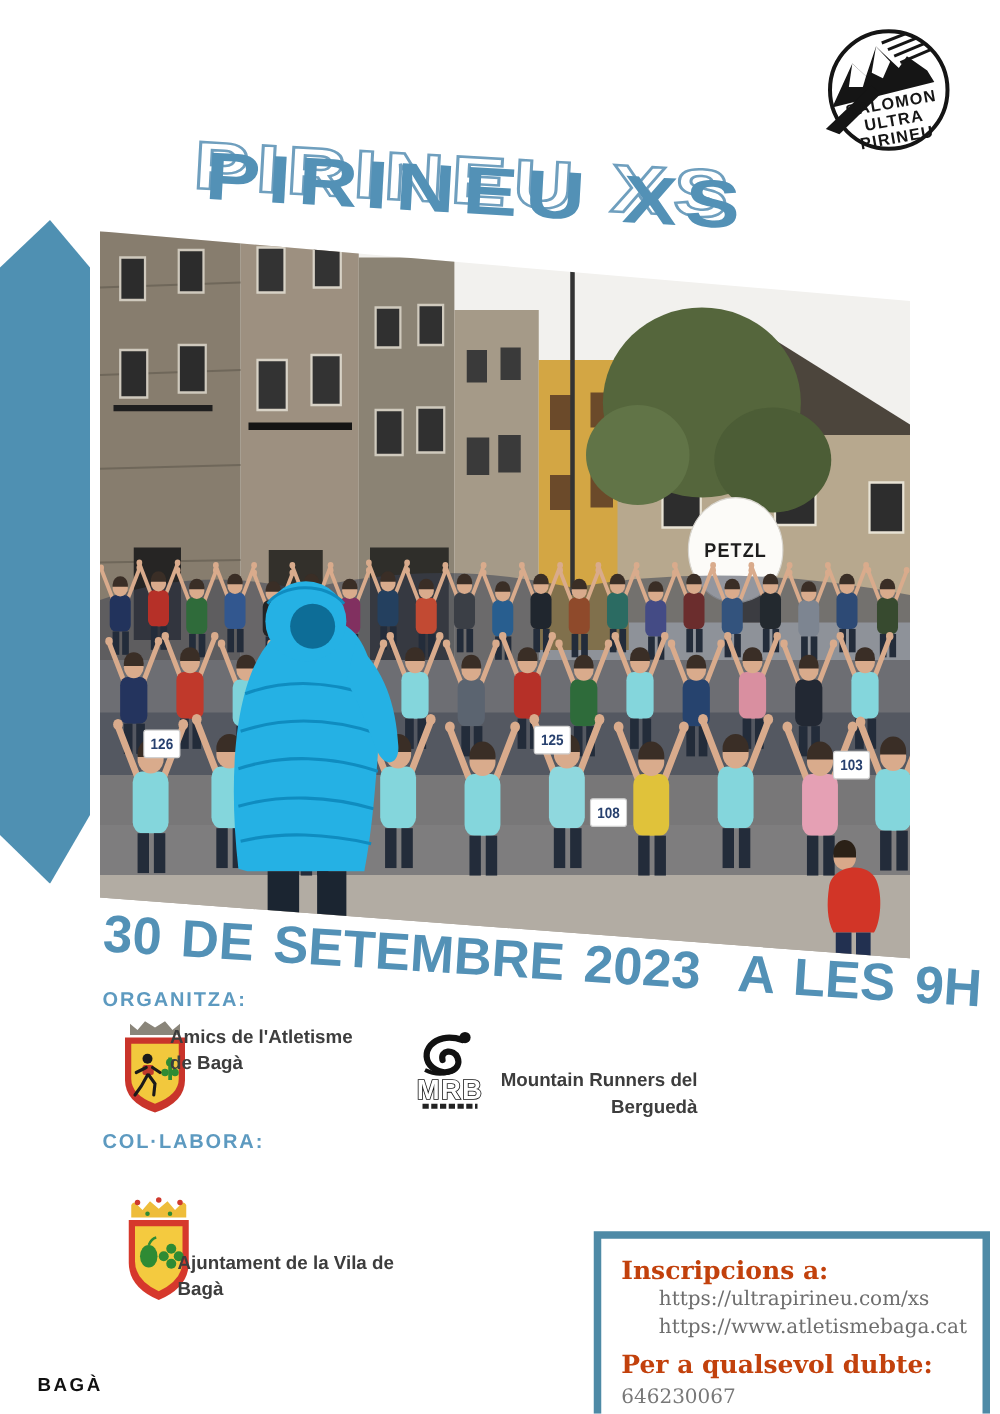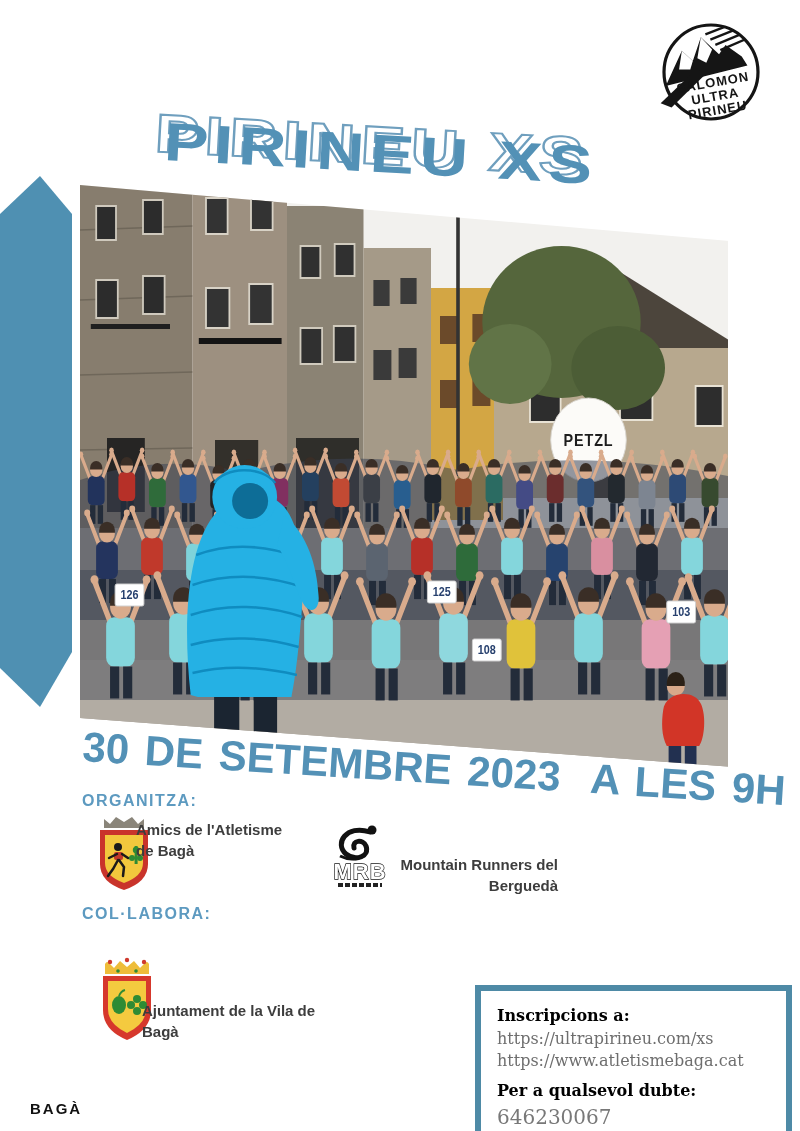--- a/index.html
+++ b/index.html
@@ -39,23 +39,23 @@
   .logo{position:absolute;margin-left:20px;}
   .org-label{position:absolute;font-size:15px;font-weight:700;color:#3d3d3d;line-height:21px;}
   .label-amics{left:136px;top:819px;width:158px;}
   .label-mrb{left:386px;top:854px;width:172px;text-align:right;}
   .label-ajunt{left:142px;top:1000px;width:192px;}
 
   
   .info-box{position:absolute;left:475px;top:985px;width:317px;height:170px;
             border:6px solid #4e8aa6;background:#ffffff;box-sizing:border-box;
             padding:13px 16px;font-family:"DejaVu Serif",serif;}
-  .info-strong{font-size:16px;font-weight:700;color:#000000;line-height:24px;}
-  .info-url{font-size:16px;color:#6e6e6e;line-height:22px;}
-  .info-phone{font-size:20px;color:#787878;line-height:22px;margin-top:3px;}
+  .info-strong{font-size:20px;font-weight:700;color:#c2410c;line-height:24px;}
+  .info-url{font-size:16px;color:#6e6e6e;line-height:22px;margin-left:30px;}
+  .info-phone{font-size:16px;color:#787878;line-height:22px;margin-top:3px;}
   .mt{margin-top:7px;}
 
   
   .city{position:absolute;left:30px;top:1100px;font-size:15px;font-weight:900;
         letter-spacing:2px;color:#111111;}
 </style>
 </head>
 <body>
 
 <div class="page">

